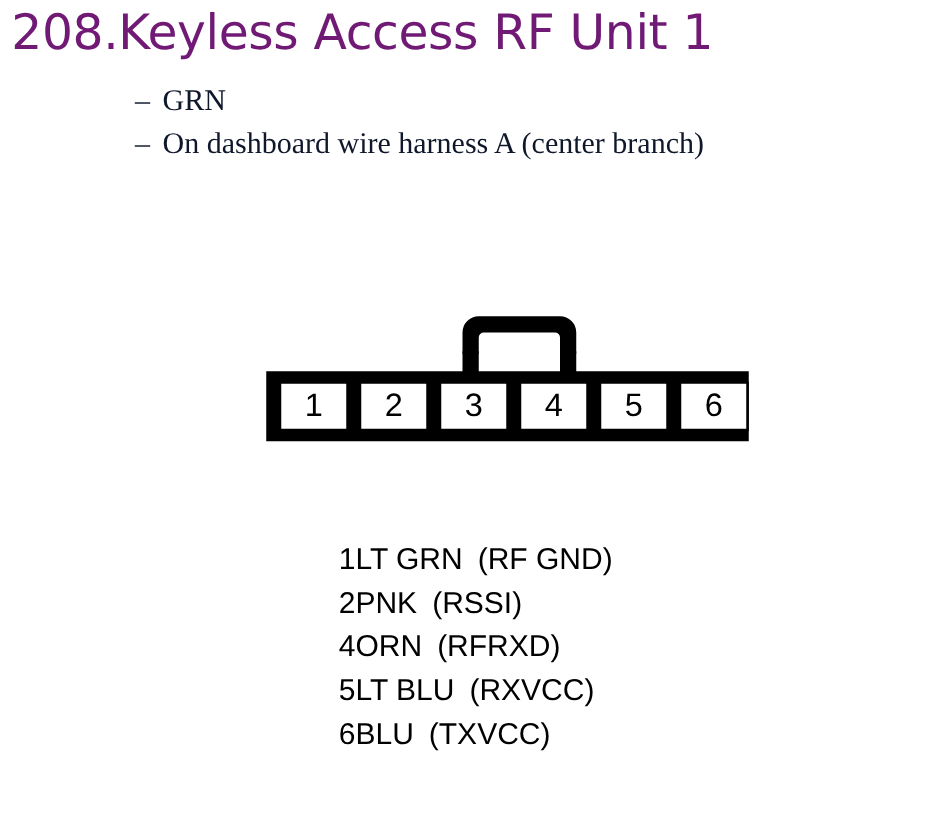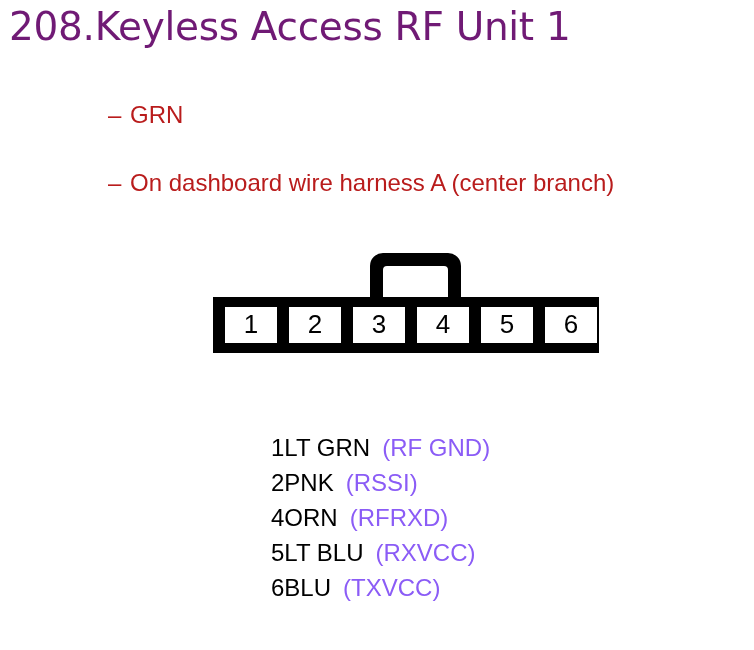--- a/index.html
+++ b/index.html
@@ -34,27 +34,26 @@
   
   .bullet-list {
     position: absolute;
     left: 108px;
     top: 64px;
     margin: 0;
     padding: 0;
     list-style: none;
   }
   .bullet-item {
-    font-family: Liberation Sans, sans-serif;
+    font-family: Liberation Serif, serif;
     font-size: 24px;
     line-height: 34px;
     white-space: nowrap;
-    color: #b91c1c;
+    color: #0f172a;
     display: block;
-    margin-top: 34px;
   }
   .bullet-dash {
     display: inline-block;
     width: 22px;
   }
 
   
   .connector-wrap {
     position: absolute;
     left: 205px;
@@ -85,21 +84,21 @@
     font-size: 24px;
     line-height: 35px;
     white-space: pre;
     color: #000000;
     display: block;
   }
   .pin-wire {
     color: #000000;
   }
   .pin-signal {
-    color: #8b5cf6;
+    color: #000000;
   }
   .pin-gap {
     display: inline-block;
     width: 12px;
   }
 </style>
 </head>
 <body>
 
 <div class="page-title">208.Keyless Access RF Unit 1</div>

